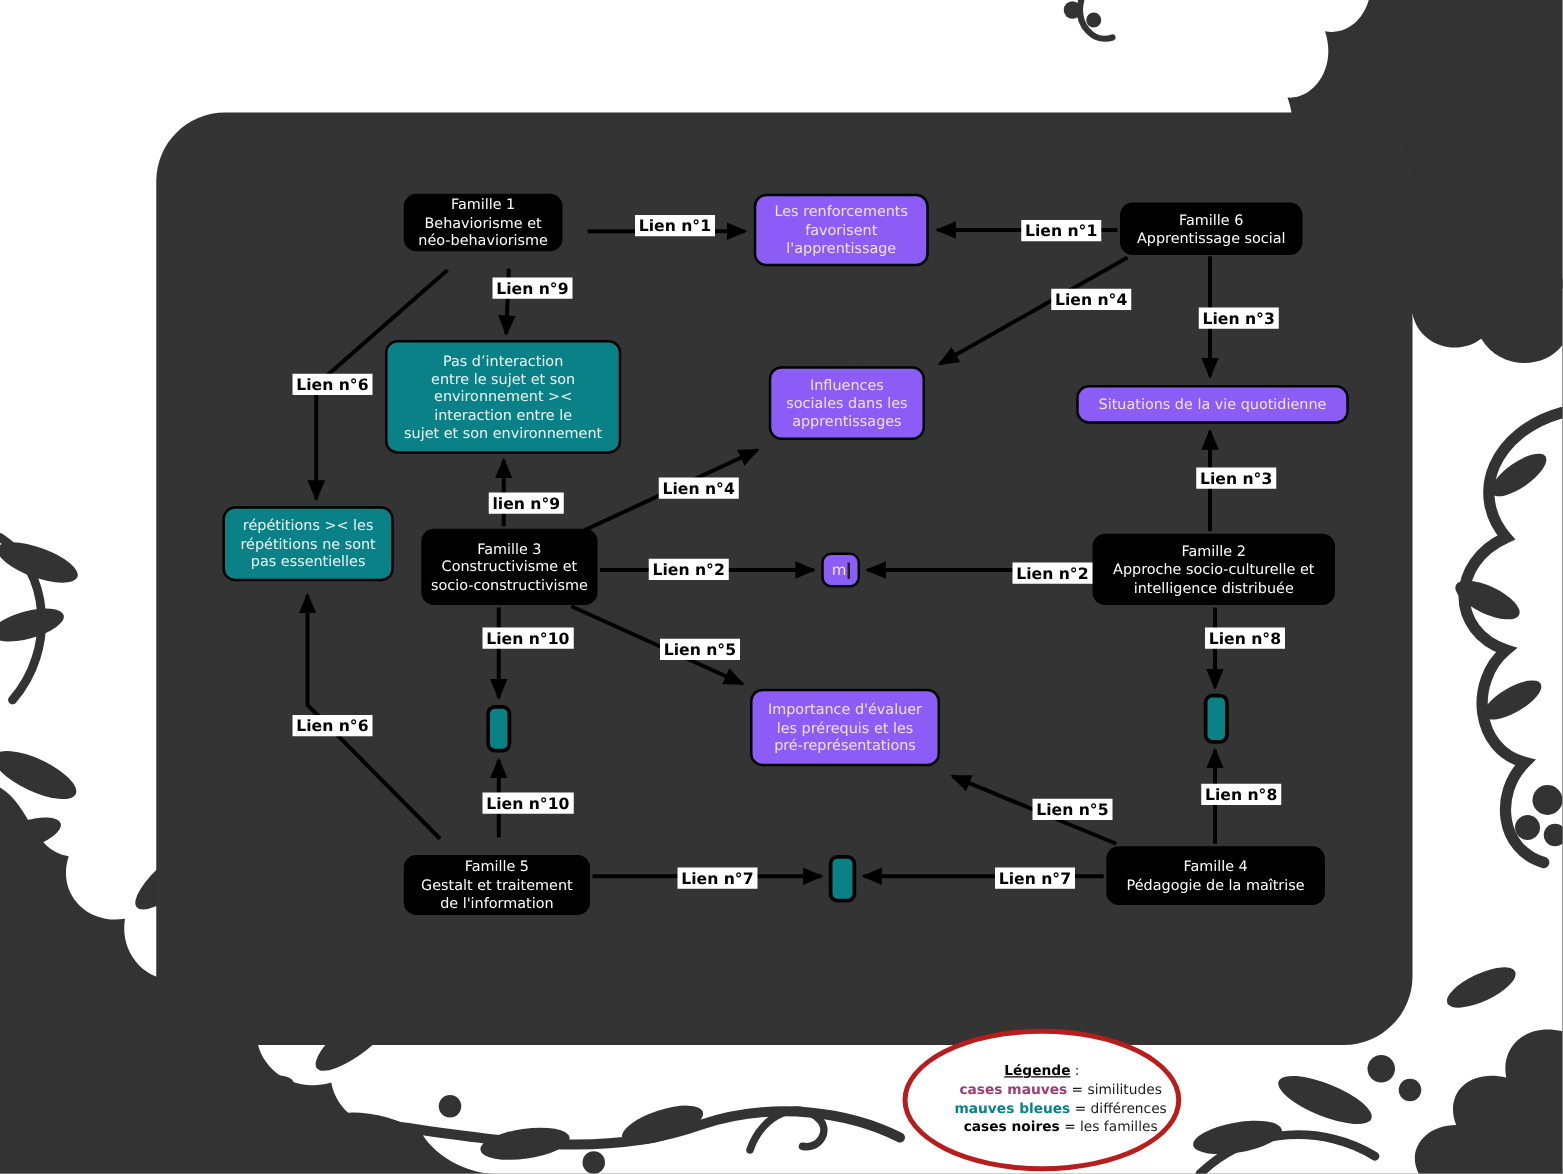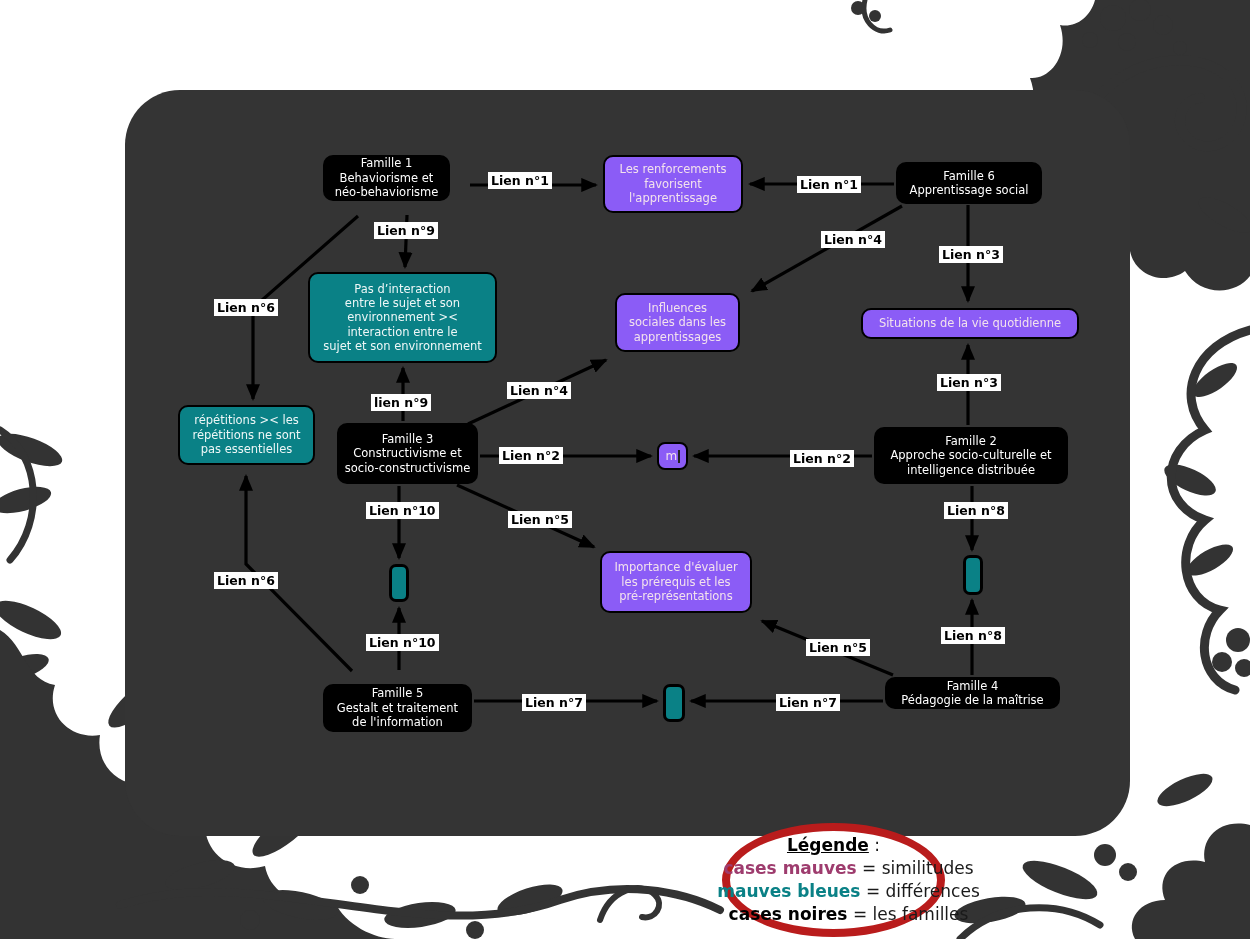--- a/index.html
+++ b/index.html
@@ -24,27 +24,28 @@
   .node.black{background:#000000;}
   .node.mauve{background:#8b5cf6;border:2.5px solid #000;color:#f3e2ed;}
   .node.teal{background:#0a8186;border:2.5px solid #000;color:#eef7f7;}
   .node.pill{border-radius:7px;border-width:3px;padding:0;}
   .node.m-box{border-radius:8px;font-size:12px;padding:0 2px;}
   .cursor{display:inline-block;width:1.5px;height:13px;background:#222;margin-left:1px;vertical-align:middle;}
   .link-label{
     position:absolute;z-index:3;background:#ffffff;color:#000000;
     font-weight:bold;font-size:12.5px;line-height:15px;padding:1px 3px;
     white-space:nowrap;
+    margin-left:20px;
   }
   .legend{
     position:absolute;left:722px;top:823px;width:223px;height:114px;
-    background:#ffffff;border:8px solid #b91c1c;border-radius:50%;
+    background:#ffffff;border:4px solid #b91c1c;border-radius:50%;
     z-index:4;box-sizing:border-box;
     display:flex;flex-direction:column;align-items:center;justify-content:center;
-    font-size:17px;color:#1a1a1a;line-height:1.35;
+    font-size:11px;color:#1a1a1a;line-height:1.35;
   }
   .legend-line{white-space:nowrap;}
   .legend-title{font-weight:bold;text-decoration:underline;color:#000;}
   .term{font-weight:bold;margin-left:30px;}
   .term.mauve-t{color:#9e3c6e;}
   .term.teal-t{color:#0a8186;}
   .term.black-t{color:#000000;}
 </style>
 </head>
 <body>
@@ -169,21 +170,21 @@
 intelligence distribuée</div>
 <div class="node teal pill" style="left:389px;top:564px;width:20px;height:38px"></div>
 <div class="node teal pill" style="left:963px;top:555px;width:20px;height:40px"></div>
 <div class="node mauve" style="left:600px;top:551px;width:152px;height:62px">Importance d'évaluer
 les prérequis et les
 pré-représentations</div>
 <div class="node black" style="left:323px;top:684px;width:149px;height:48px">Famille 5
 Gestalt et traitement
 de l'information</div>
 <div class="node teal pill" style="left:663px;top:684px;width:22px;height:38px"></div>
-<div class="node black" style="left:885px;top:677px;width:175px;height:32px">Famille 4
+<div class="node black" style="left:885px;top:677px;width:175px;height:47px">Famille 4
 Pédagogie de la maîtrise</div>
 
 <div class="link-label" style="left:488px;top:172px">Lien n°1</div>
 <div class="link-label" style="left:797px;top:176px">Lien n°1</div>
 <div class="link-label" style="left:374px;top:222px">Lien n°9</div>
 <div class="link-label" style="left:821px;top:231px">Lien n°4</div>
 <div class="link-label" style="left:939px;top:246px">Lien n°3</div>
 <div class="link-label" style="left:214px;top:299px">Lien n°6</div>
 <div class="link-label" style="left:937px;top:374px">Lien n°3</div>
 <div class="link-label" style="left:507px;top:382px">Lien n°4</div>

